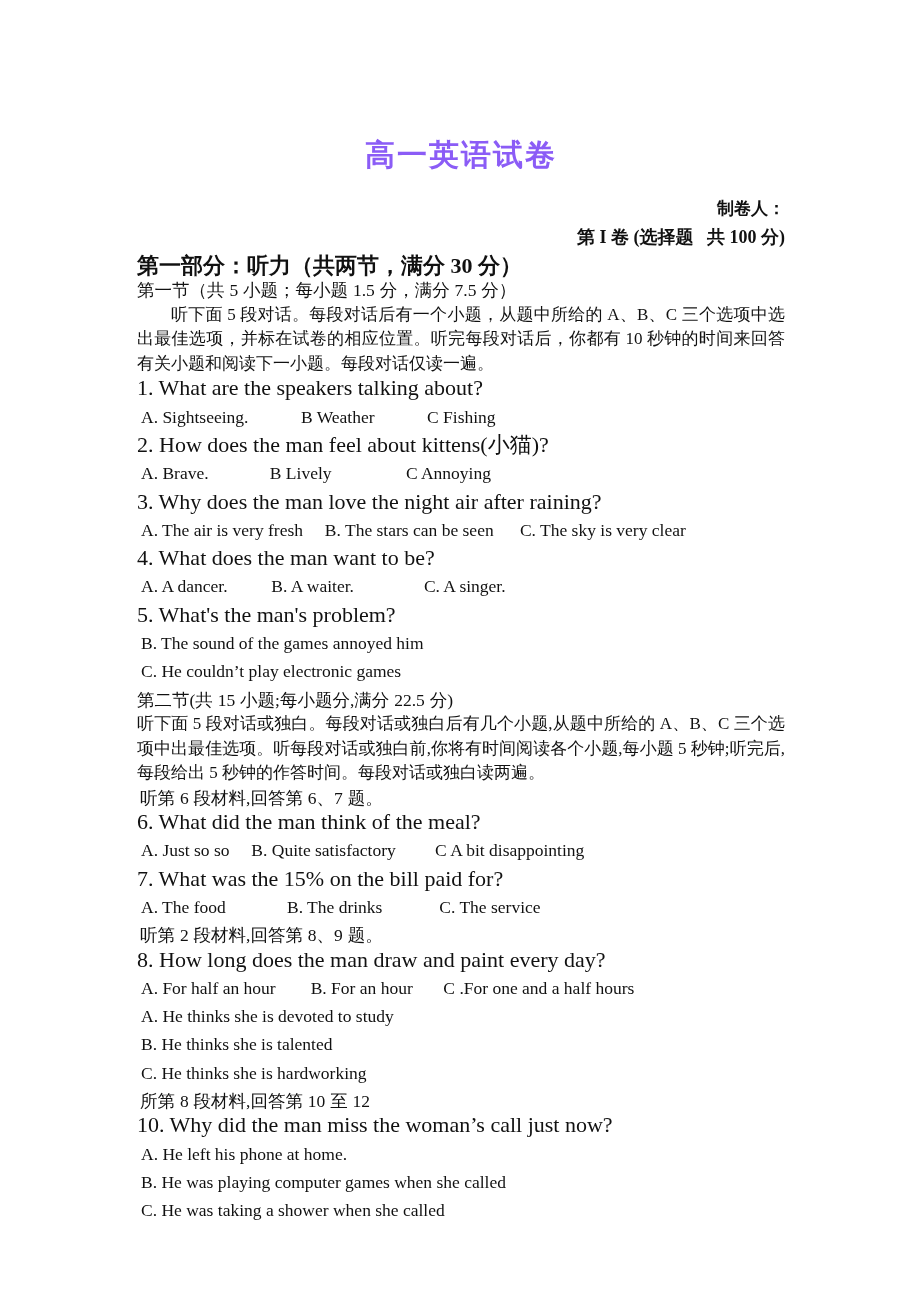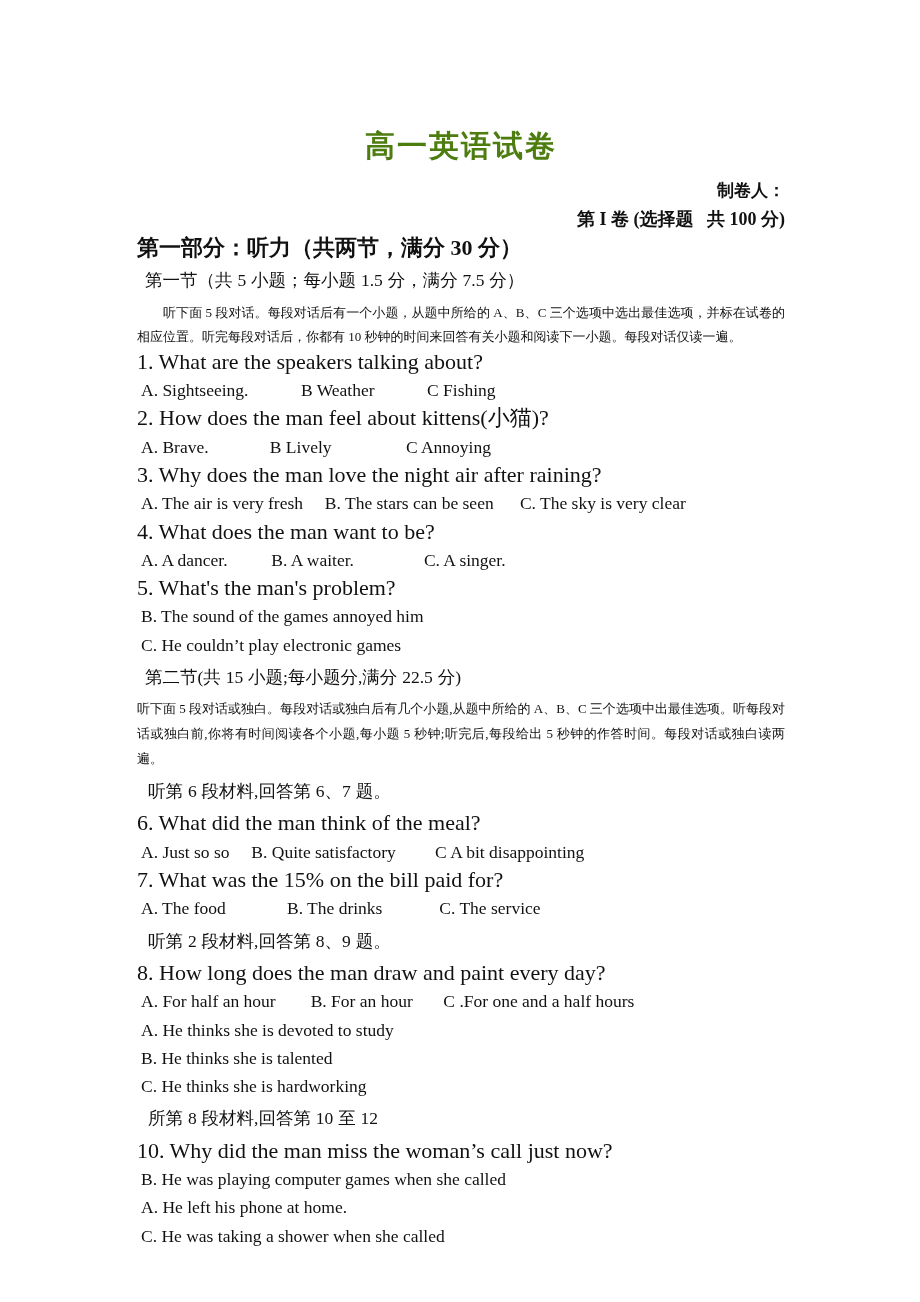--- a/index.html
+++ b/index.html
@@ -31,24 +31,24 @@
     top: 0;
     width: 648px;
   }
 
   .doc-title {
     text-align: center;
     font-family: Liberation Sans, sans-serif;
     font-size: 30px;
     font-weight: 700;
     letter-spacing: 2px;
-    margin: 7px;
+    margin: 16px;
     padding-top: 120px;
     line-height: 38px;
-    color: #4d7c0f;
+    color: #8b5cf6;
   }
 
   .centered-line {
     text-align: right;
     font-size: 17px;
     font-weight: 700;
     line-height: 26px;
     margin: 0;
     white-space: pre;
   }
@@ -66,28 +66,28 @@
     font-weight: 700;
     line-height: 24.3px;
     margin: 0;
     white-space: pre-wrap;
     padding-top: 4px;
   }
 
   .line {
     font-size: 17.5px;
     line-height: 24.3px;
-    margin: 8px;
+    margin: 0;
     white-space: pre-wrap;
     word-spacing: 0.5px;
   }
 
   
   .para {
-    font-size: 13px;
+    font-size: 17px;
     line-height: 24.6px;
     margin: 0;
     text-align: justify;
     text-justify: inter-character;
     text-indent: 2em;
   }
   .para.noindent {
     text-indent: 0;
   }
   .para-tight {
@@ -162,18 +162,18 @@
     <div class="q">8. How long does the man draw and paint every day?</div>
     <div class="opts">A. For half an hour        B. For an hour       C .For one and a half hours</div>
 
     <div class="opts">A. He thinks she is devoted to study</div>
     <div class="opts">B. He thinks she is talented</div>
     <div class="opts">C. He thinks she is hardworking</div>
 
     <div class="line indent-xs">所第 8 段材料,回答第 10 至 12</div>
 
     <div class="q">10. Why did the man miss the woman’s call just now?</div>
+    <div class="opts">A. He left his phone at home.</div>
     <div class="opts">B. He was playing computer games when she called</div>
-    <div class="opts">A. He left his phone at home.</div>
     <div class="opts">C. He was taking a shower when she called</div>
 
   </div>
 </div>
 
 </body></html>

